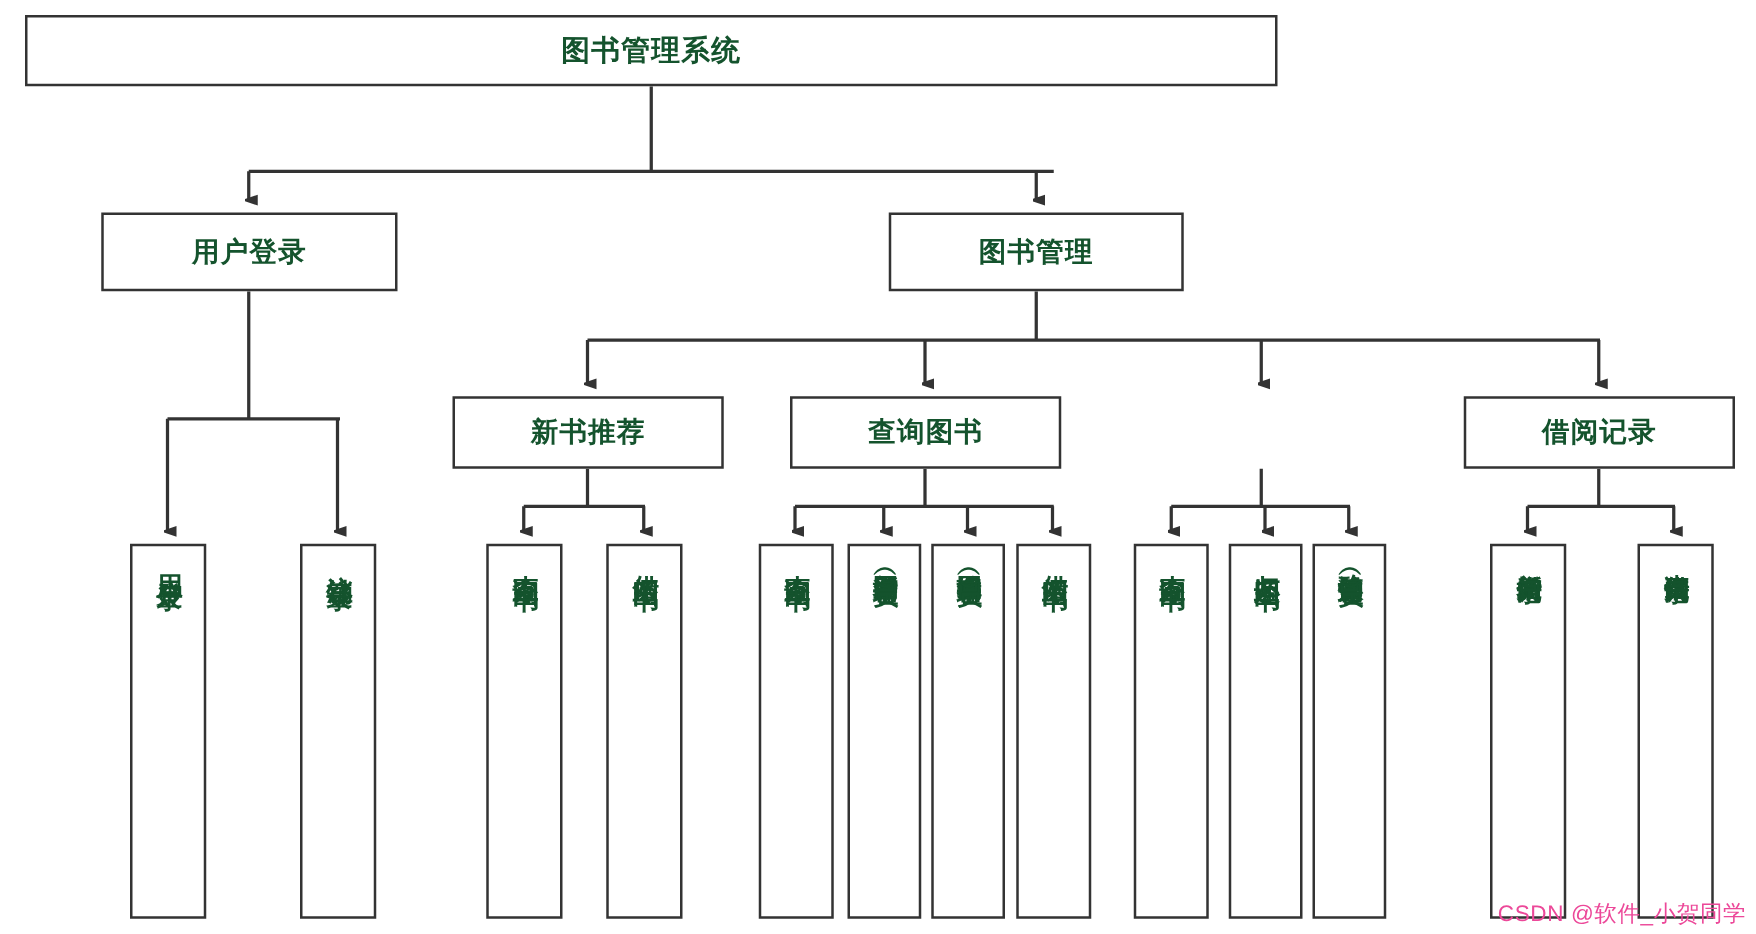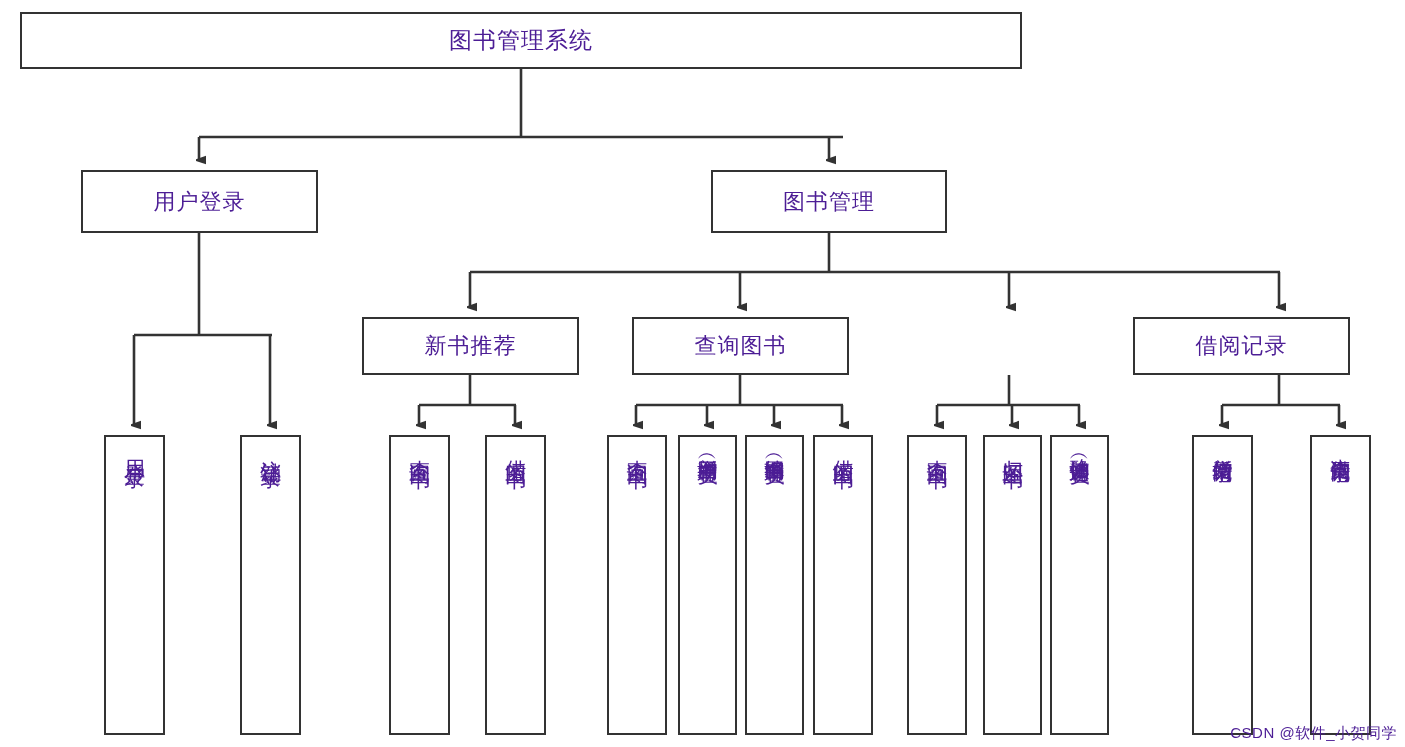--- a/index.html
+++ b/index.html
@@ -30,23 +30,24 @@
     position: absolute;
     box-sizing: border-box;
     background: #ffffff;
     border: 2px solid #333333;
     display: flex;
     align-items: center;
     justify-content: center;
     text-align: center;
   }
   .node .label {
-    color: #4c1d95;
+    color: #14532d;
     letter-spacing: 1px;
     line-height: 1.25;
+    font-weight: bold;
   }
   .node.horiz .label {
     font-size: 22px;
     writing-mode: horizontal-tb;
   }
   .node.vert {
     align-items: flex-start;
     justify-content: center;
     padding-top: 6px;
   }
@@ -59,22 +60,22 @@
   }
   .node.vert.tall .label {
     font-size: 20px;
     letter-spacing: 1px;
   }
   .node.root .label { font-size: 23px; }
   .watermark {
     position: absolute;
     right: 8px;
     bottom: 4px;
-    font-size: 15px;
-    color: #4c1d95;
+    font-size: 18px;
+    color: #ec4899;
     letter-spacing: 0.5px;
     white-space: nowrap;
   }
 </style>
 </head>
 <body>
 
 <div id="stage">
 
   <svg class="edges" viewBox="0 0 1405 747" xmlns="http://www.w3.org/2000/svg">
@@ -137,21 +138,21 @@
   <div class="node horiz" style="left:362px; top:317px; width:217px; height:58px;">
     <span class="label">新书推荐</span>
   </div>
 
   <div class="node horiz" style="left:711px; top:170px; width:236px; height:63px;">
     <span class="label">图书管理</span>
   </div>
   <div class="node horiz" style="left:632px; top:317px; width:217px; height:58px;">
     <span class="label">查询图书</span>
   </div>
-  <div class="node horiz" style="left:1133px; top:317px; width:217px; height:58px;">
+  <div class="node horiz" style="left:1171px; top:317px; width:217px; height:58px;">
     <span class="label">借阅记录</span>
   </div>
 
   <div class="node vert" style="left:104px; top:435px; width:61px; height:300px;">
     <span class="label">用户登录</span>
   </div>
   <div class="node vert" style="left:240px; top:435px; width:61px; height:300px;">
     <span class="label">注销登录</span>
   </div>
 

